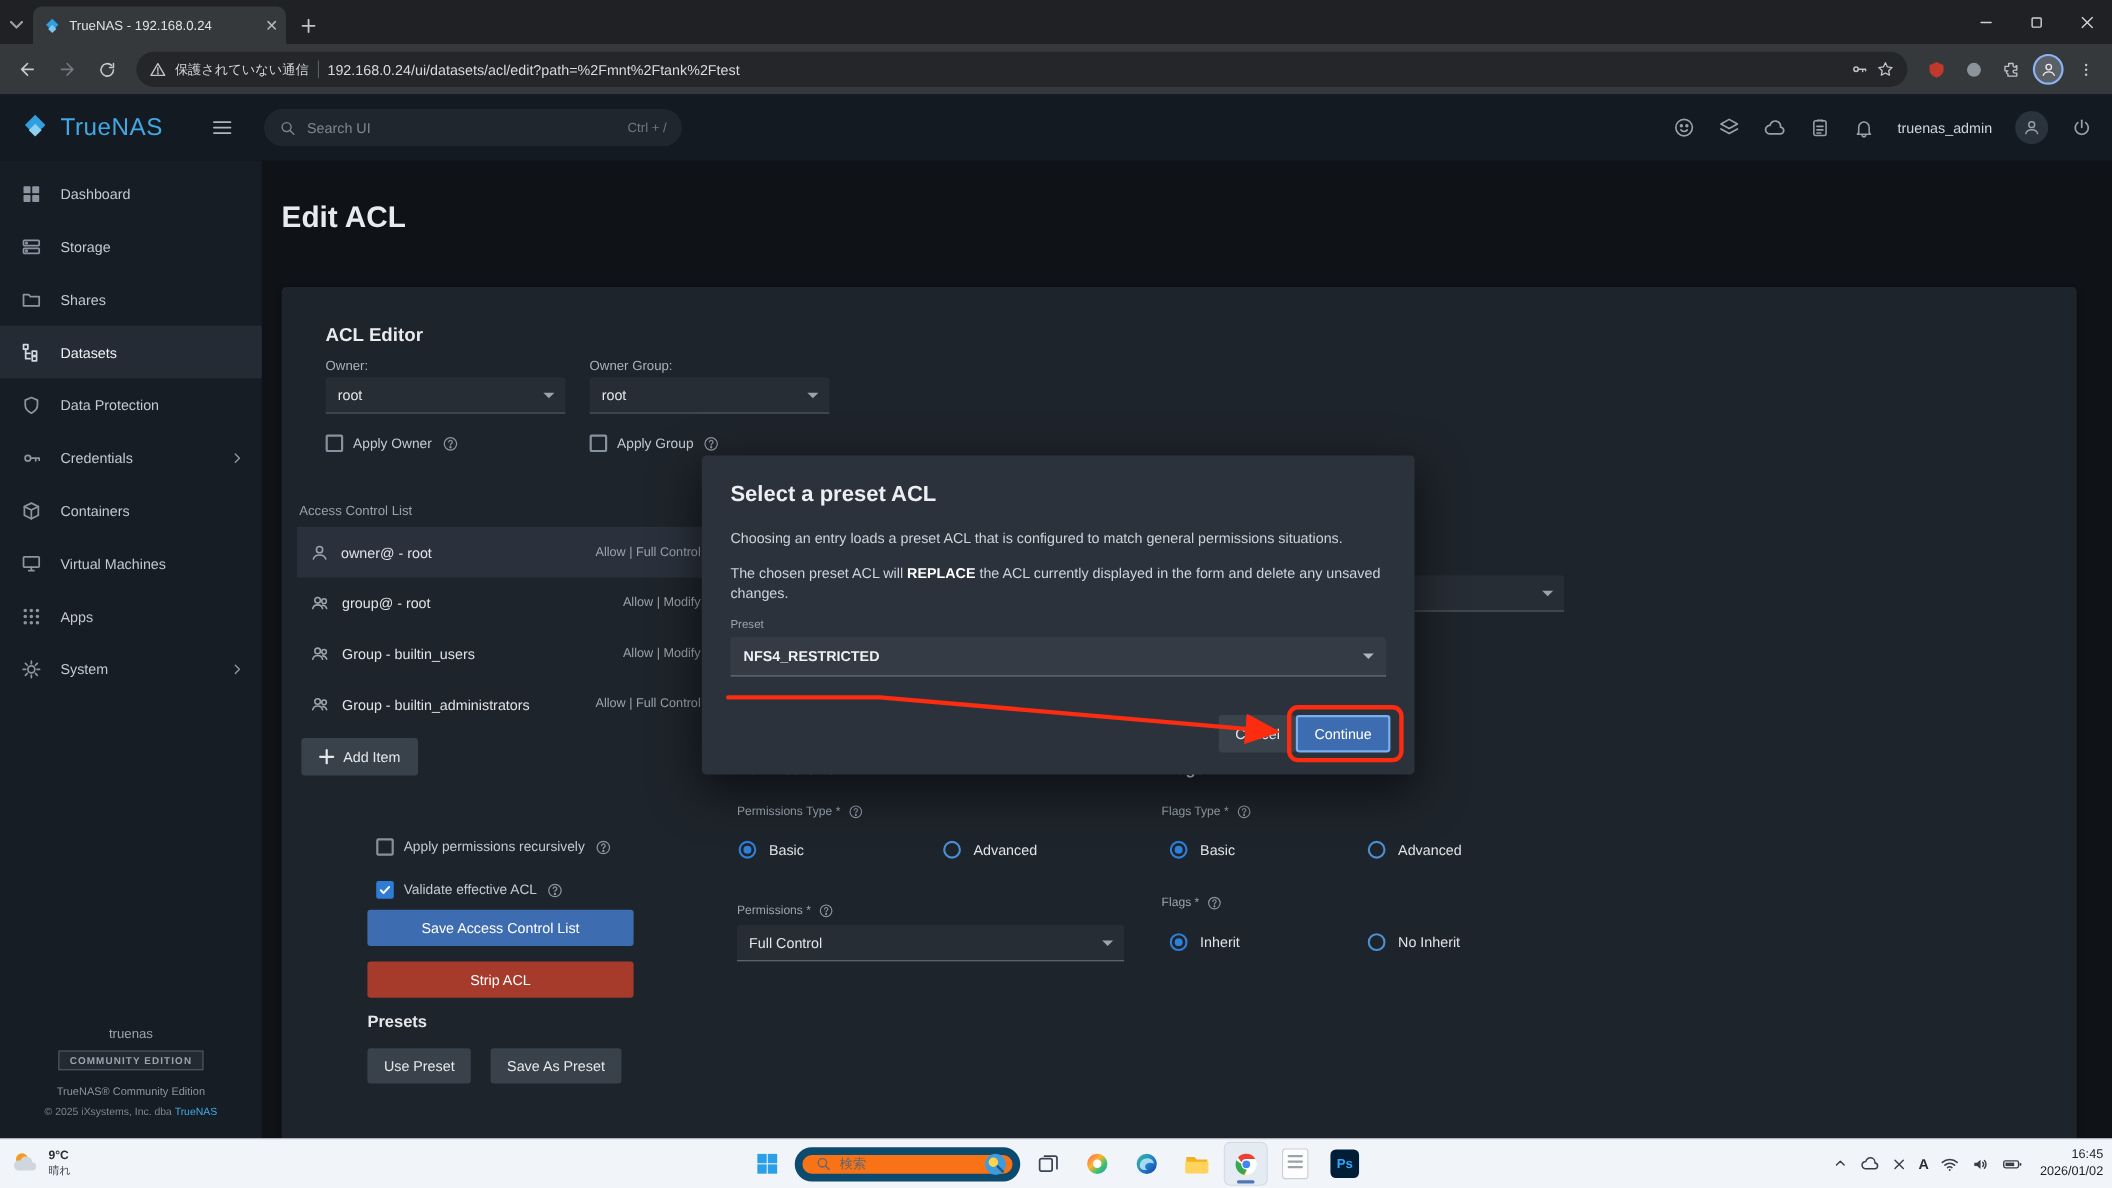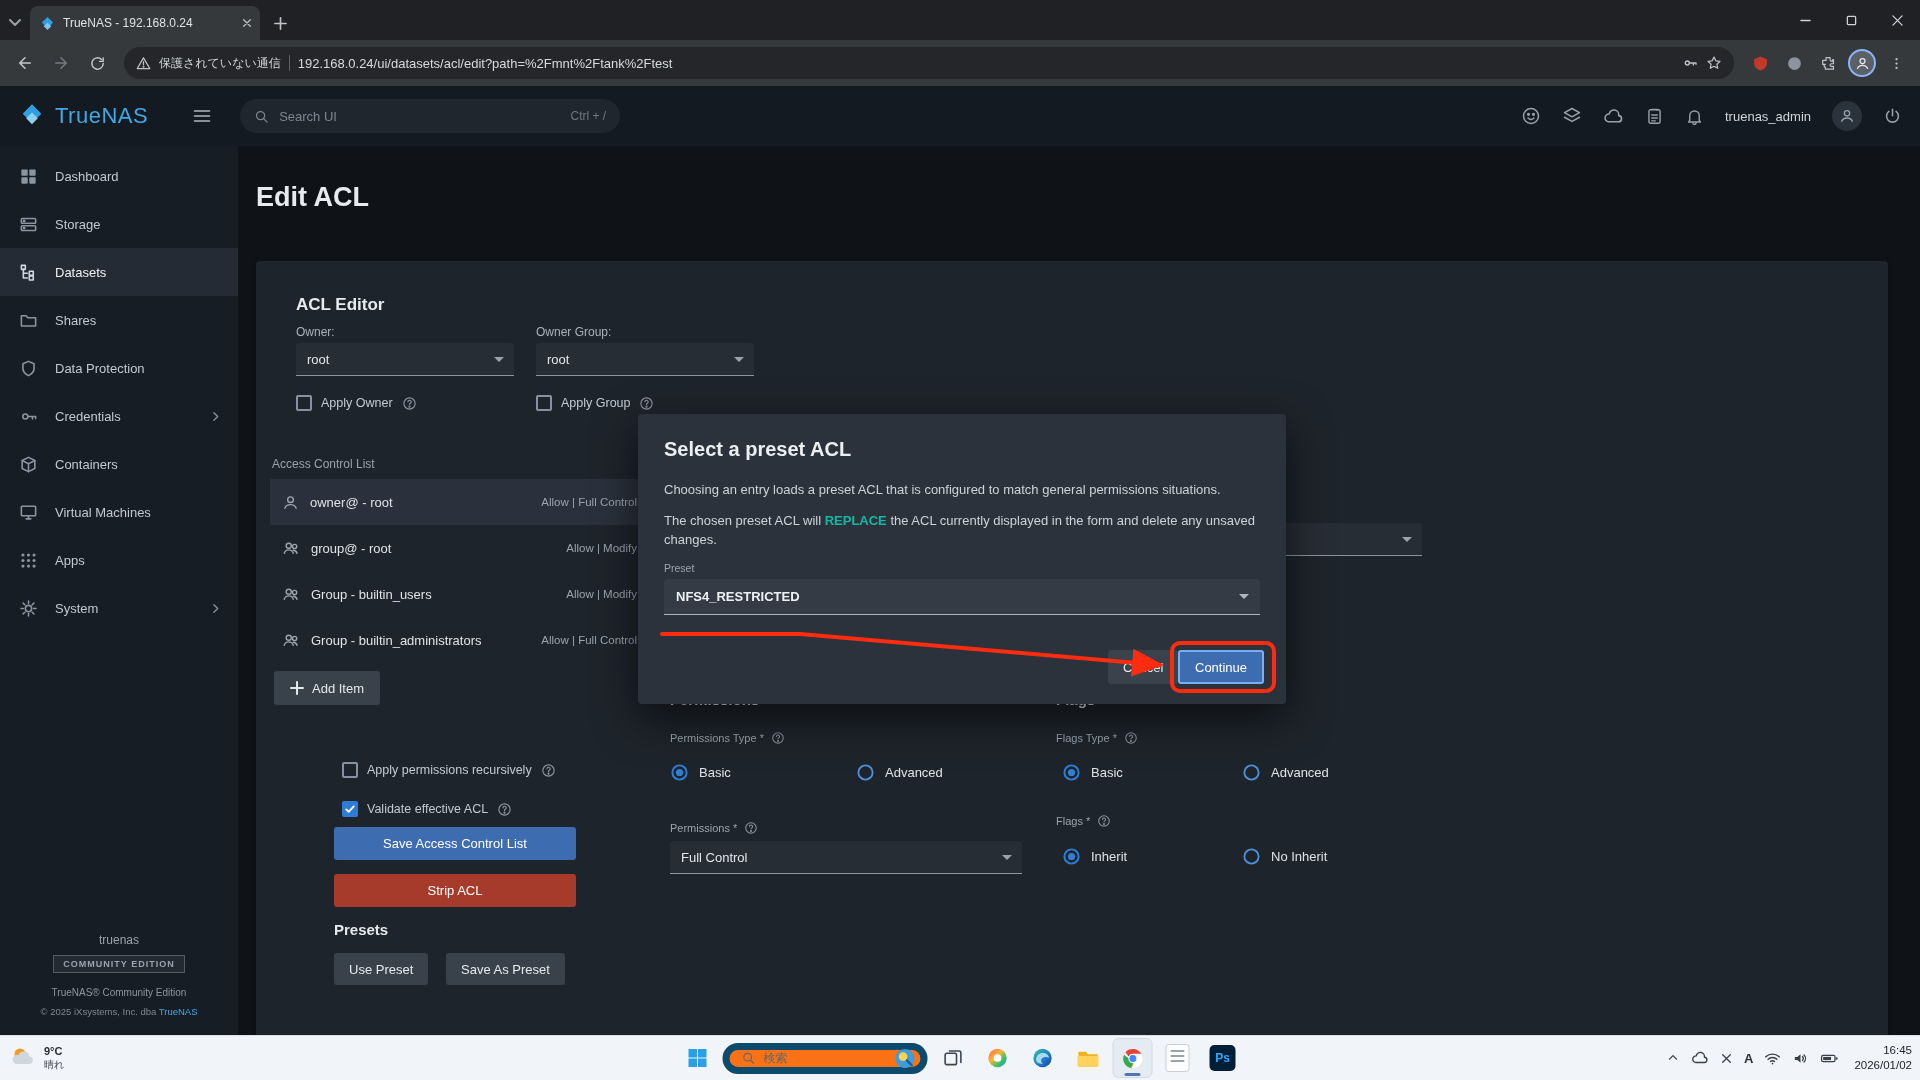--- a/index.html
+++ b/index.html
@@ -101,21 +101,21 @@
 
   .sec-head { position:absolute; font-size:15px; font-weight:bold; color:#e6e9ec; }
   .small-label { position:absolute; display:flex; align-items:center; gap:7px; font-size:11px; color:#9aa4ae; }
   .radio-item { position:absolute; display:flex; align-items:center; gap:10px; cursor:pointer; }
   .radio-label { font-size:13px; color:#dfe3e7; }
 
   
   .modal { position:absolute; left:638px; top:414px; width:648px; height:290px; background:#2b323b; border-radius:4px; box-shadow:0 14px 44px rgba(0,0,0,.6); z-index:50; padding:24px 26px; }
   .modal-title { font-size:20px; font-weight:bold; color:#eceff2; margin-bottom:20px; }
   .modal-p { font-size:13px; color:#ccd3d9; line-height:1.45; margin-bottom:12px; }
-  .modal-p b { color:#14b8a6; }
+  .modal-p b { color:#ffffff; }
   .preset-label { font-size:10.5px; color:#9aa4ae; margin-top:4px; }
   .preset-select { position:relative; margin-top:5px; width:596px; height:36px; background:#343b44; border-bottom:1px solid #aeb6bf; border-radius:3px 3px 0 0; display:flex; align-items:center; padding:0 30px 0 12px; font-size:13px; font-weight:bold; color:#eef1f4; cursor:pointer; }
   .preset-select::after { content:""; position:absolute; right:11px; top:15px; border:5px solid transparent; border-top-color:#aeb6bf; }
   .btn-cancel { position:absolute; left:470px; top:236px; height:34px; padding:0 15px; background:#3a424c; }
   .btn-continue { position:absolute; left:540px; top:236px; height:34px; padding:0 15px; background:#3d6cb0; color:#fff; border:2px solid #79aef0; }
 
   .annotations { position:absolute; left:0; top:0; width:1920px; height:1080px; z-index:70; pointer-events:none; }
 
   
   .taskbar { position:absolute; left:0; top:1035px; width:1920px; height:45px; background:#f1f4f9; border-top:1px solid #dbe0e6; z-index:80; }
@@ -352,39 +352,39 @@
         <span class="ico">
             <svg width="19" height="19" viewBox="0 0 24 24" fill="none" stroke="currentColor" stroke-width="2">
               <rect x="3" y="4.5" width="18" height="6" rx="1"></rect>
               <rect x="3" y="13.5" width="18" height="6" rx="1"></rect>
               <circle cx="6.5" cy="7.5" r="0.8" fill="currentColor"></circle>
               <circle cx="6.5" cy="16.5" r="0.8" fill="currentColor"></circle>
             </svg>
           </span>
         <span>Storage</span>
       </div>
+      <div class="side-item">
+        <span class="ico">
+            <svg width="19" height="19" viewBox="0 0 24 24" fill="none" stroke="currentColor" stroke-width="2">
+              <path d="M3 6h6l2 2.5h10V19H3z"></path>
+            </svg>
+          </span>
+        <span>Shares</span>
+      </div>
       <div class="side-item selected">
         <span class="ico">
             <svg width="19" height="19" viewBox="0 0 24 24" fill="none" stroke="currentColor" stroke-width="2">
               <rect x="3" y="3" width="5" height="5"></rect>
               <path d="M5.5 8v11h5"></path>
               <path d="M5.5 13h5"></path>
               <rect x="13" y="10.5" width="5" height="5"></rect>
               <rect x="13" y="16.5" width="5" height="5"></rect>
             </svg>
           </span>
         <span>Datasets</span>
-      </div>
-      <div class="side-item">
-        <span class="ico">
-            <svg width="19" height="19" viewBox="0 0 24 24" fill="none" stroke="currentColor" stroke-width="2">
-              <path d="M3 6h6l2 2.5h10V19H3z"></path>
-            </svg>
-          </span>
-        <span>Shares</span>
       </div>
       <div class="side-item">
         <span class="ico">
             <svg width="19" height="19" viewBox="0 0 24 24" fill="none" stroke="currentColor" stroke-width="2">
               <path d="M12 3l7 3v6c0 4-3 7-7 9-4-2-7-5-7-9V6z"></path>
             </svg>
           </span>
         <span>Data Protection</span>
       </div>
       <div class="side-item">

